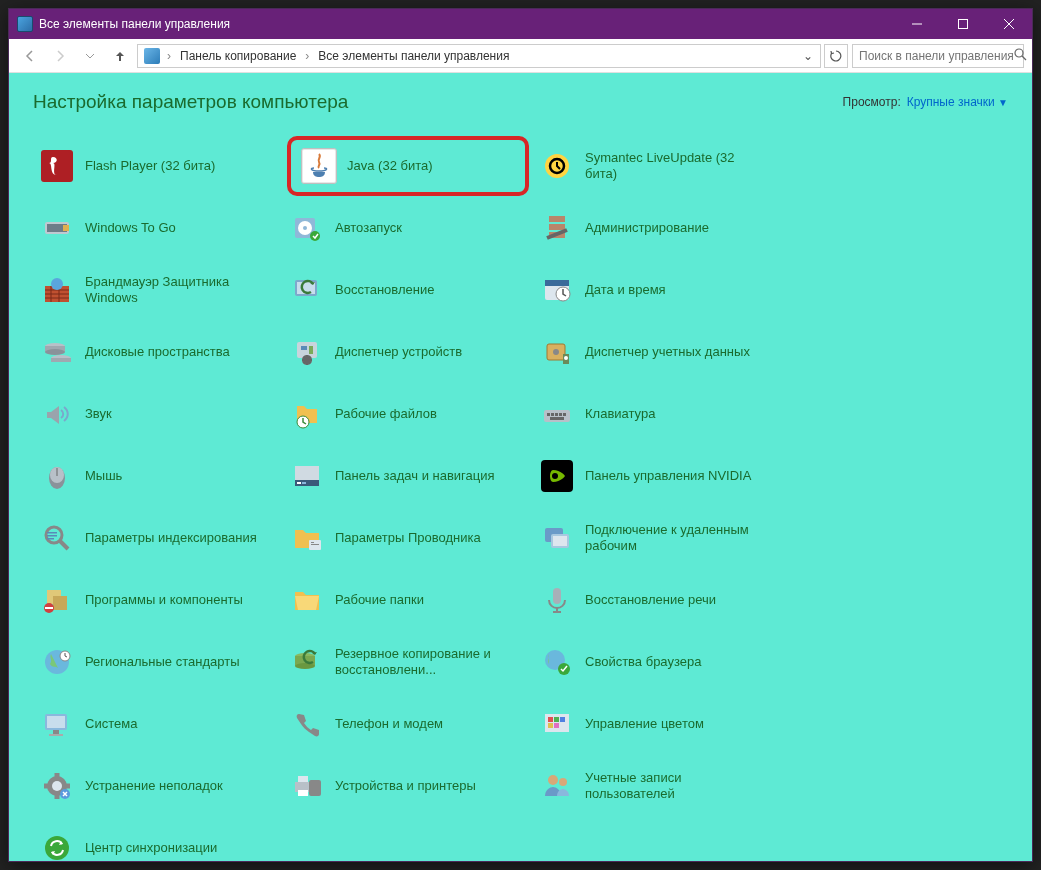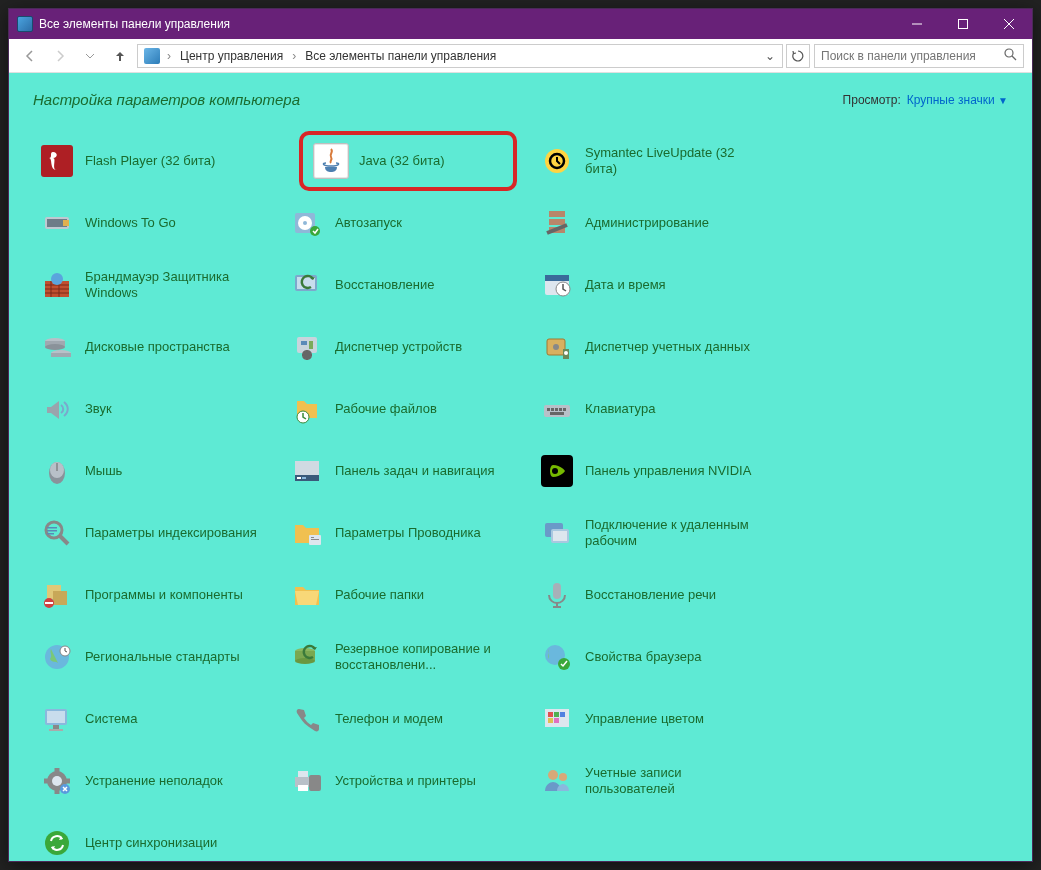--- a/index.html
+++ b/index.html
@@ -78,21 +78,21 @@
 }
 .breadcrumb .sep { color:#888; width:10px; text-align:center; }
 .breadcrumb .seg { padding: 0 4px; color:#333; }
 .breadcrumb .dropdown { margin-left:auto; color:#555; width:16px; text-align:center; }
 .refreshbtn {
   width:24px;height:24px;border:1px solid #ccc;
   display:flex;align-items:center;justify-content:center;
   margin-left:-1px;
 }
 .searchbox {
-  width: 210px; height: 24px;
+  width: 172px; height: 24px;
   border: 1px solid #ccc;
   display: flex; align-items: center;
   padding: 0 6px;
 }
 .searchbox input {
   flex:1; border:none; outline:none; font-size:12px;
   color:#888;
 }
 .searchbox .sicon { color:#666; }
 
@@ -102,22 +102,21 @@
   overflow: hidden;
   position: relative;
 }
 .header-row {
   display: flex;
   align-items: center;
   margin-bottom: 28px;
 }
 .page-title {
   color: #1a6b2e;
-  font-size: 15px;
-  font-style: italic;
+  font-size: 19px;
 }
 .viewsel {
   margin-left: auto;
   font-size: 12px;
   color: #333;
   display: flex;
   align-items: flex-end;
   gap: 6px;
 }
 .viewsel .link { color: #0066cc; }
@@ -135,21 +134,21 @@
   gap: 10px;
   padding: 4px 6px;
   height: 50px;
   border-radius: 2px;
 }
 .item.highlighted {
   border: 4px solid #d82626;
   border-radius: 10px;
   padding: 16px 10px;
   height: 60px;
-  margin: -5px 16px;
+  margin: -5px 4px;
   position: relative;
   z-index: 2;
 }
 .item.highlighted .icon {
   border:1px solid #bfbfbf;
   background:#fff;
   border-radius:3px;
   box-shadow: inset 0 0 0 1px #e8e8e8;
 }
 .icon {
@@ -212,21 +211,21 @@
         </svg>
     </div>
     <div class="navbtn enabled">
       <svg width="14" height="14" viewBox="0 0 14 14">
           <path d="M7 3 L11 7 L8 7 L8 12 L6 12 L6 7 L3 7 Z" fill="#555"></path>
         </svg>
     </div>
     <div class="breadcrumb">
       <div class="bcicon"></div>
       <span class="sep">›</span>
-      <span class="seg">Центр управления</span>
+      <span class="seg">Панель копирование</span>
       <span class="sep">›</span>
       <span class="seg">Все элементы панели управления</span>
       <span class="dropdown">⌄</span>
     </div>
     <div class="refreshbtn">
       <svg width="12" height="12" viewBox="0 0 12 12">
           <path d="M6 1 A5 5 0 1 1 1.5 3.5" fill="none" stroke="#555" stroke-width="1.2"></path>
           <path d="M1 1 L1.5 3.5 L4 3" fill="none" stroke="#555" stroke-width="1.2"></path>
         </svg>
     </div>

